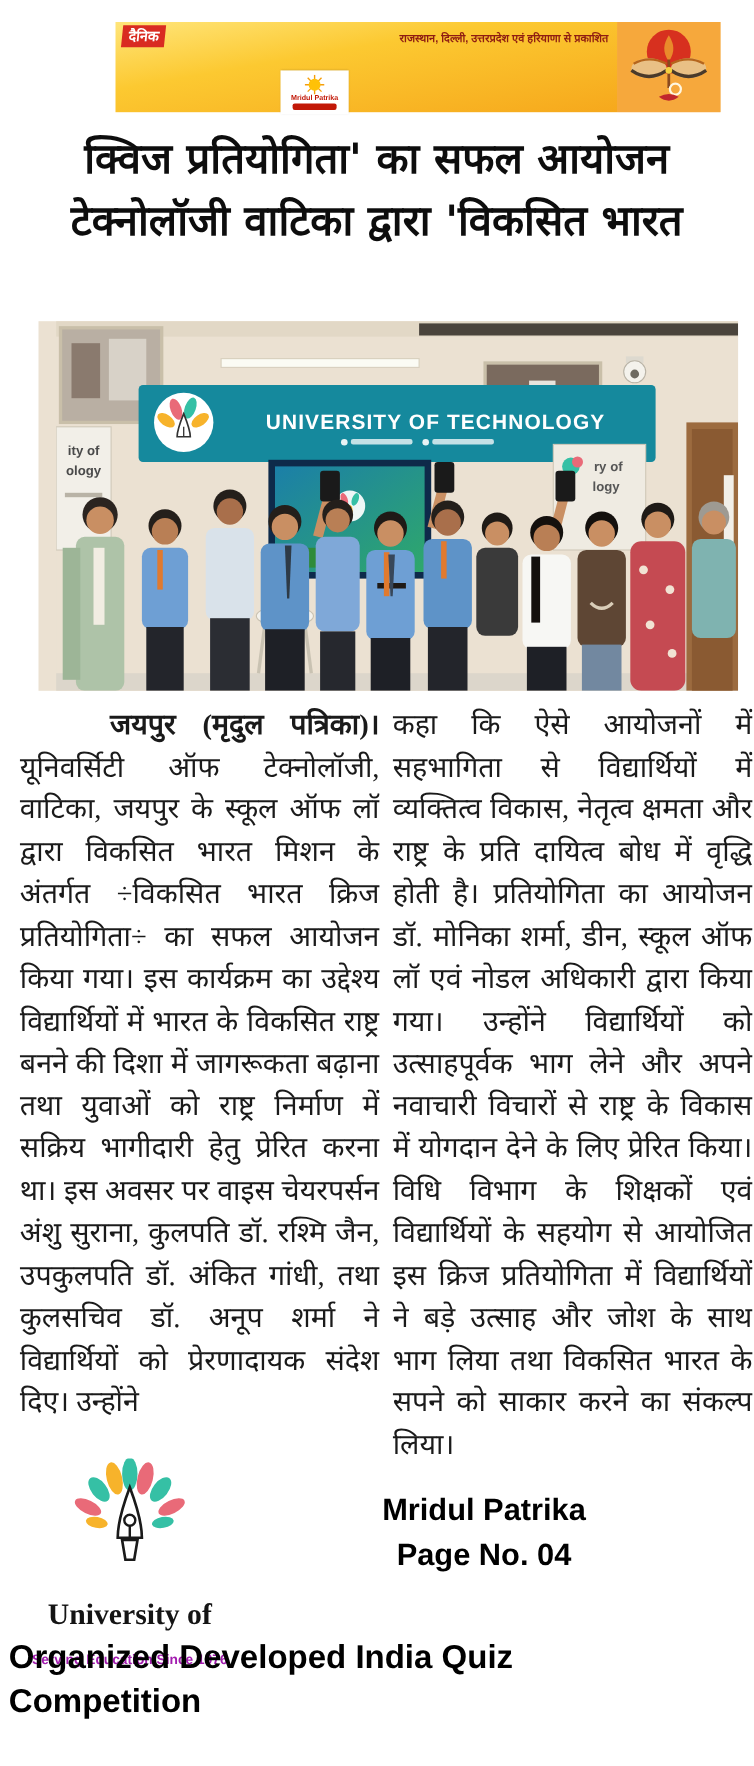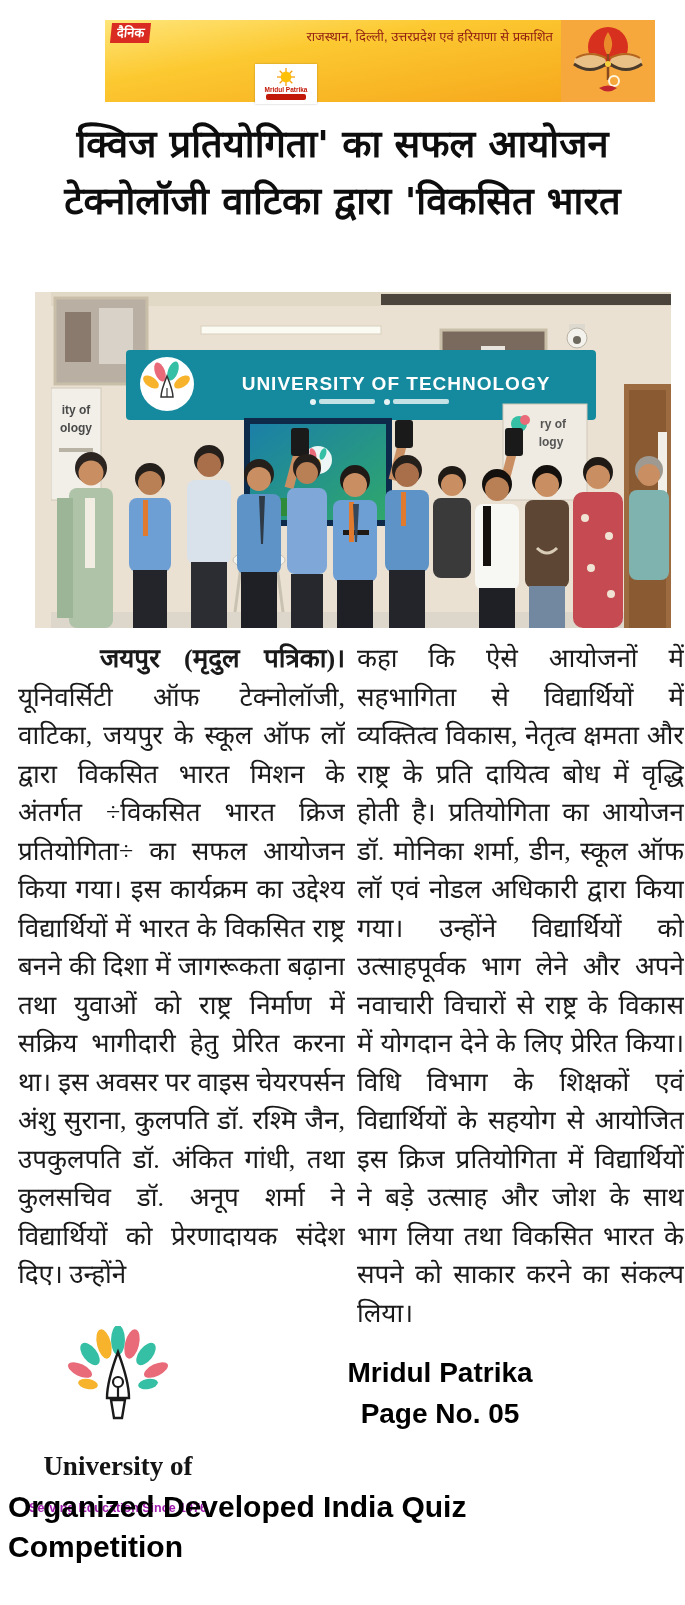--- a/index.html
+++ b/index.html
@@ -5,21 +5,21 @@
   html,body{margin:0;padding:0;}
   body{width:685px;height:1605px;position:relative;background:#ffffff;
        font-family:"Liberation Sans", sans-serif;overflow:hidden;}
 
   
   .masthead{position:absolute;left:105px;top:20px;width:550px;height:82px;display:flex;}
   .masthead-yellow{position:relative;flex:1;
       background:linear-gradient(170deg,#FFE57A 0%,#FCC931 38%,#F6A81C 100%);}
   .daily-badge{position:absolute;left:6px;top:3px;background:#D92B21;color:#fff;
       font-size:13px;font-weight:bold;padding:0 6px 2px 6px;transform:skewX(-6deg);}
-  .mast-tagline{position:absolute;right:8px;top:7px;color:#8F1D12;font-size:13px;font-weight:normal;margin-left:44px;}
+  .mast-tagline{position:absolute;right:8px;top:7px;color:#8F1D12;font-size:10px;font-weight:bold;margin-left:44px;}
   .mast-title{position:absolute;left:0;right:0;top:8px;text-align:center;color:#D41111;
       font-size:52px;line-height:60px;font-weight:900;white-space:nowrap;
       font-family:"DejaVu Sans", sans-serif;text-shadow:0 1px 0 #a30d0d;}
   .seal{position:absolute;left:150px;top:44px;width:62px;height:40px;background:#fff;
       box-shadow:0 0 2px rgba(0,0,0,.25);display:flex;flex-direction:column;
       align-items:center;justify-content:center;}
   .seal-text{color:#C21807;font-size:6.5px;font-weight:bold;white-space:nowrap;}
   .seal-bar{width:40px;height:6px;background:#C21807;border-radius:2px;margin-top:1px;}
   .goddess-panel{width:94px;height:82px;background:#F6A83C;flex:none;}
 
@@ -315,16 +315,16 @@
     <circle cx="62" cy="56" r="5" fill="#FFFFFF" stroke="#1A1A1A" stroke-width="2.2"></circle>
     <line x1="62" y1="61" x2="62" y2="72" stroke="#1A1A1A" stroke-width="2.2"></line>
     <path d="M55,74 L69,74 L66,92 L58,92 Z" fill="#FFFFFF" stroke="#1A1A1A" stroke-width="2.4"></path>
   </svg>
   <div class="uot-name">University of</div>
   <div class="uot-tagline">Serving Education Since 1976</div>
 </div>
 
 <div class="pub">
   <div>Mridul Patrika</div>
-  <div>Page No. 05</div>
+  <div>Page No. 04</div>
 </div>
 
 <div class="caption">Organized Developed India Quiz Competition</div>
 
 </body></html>

